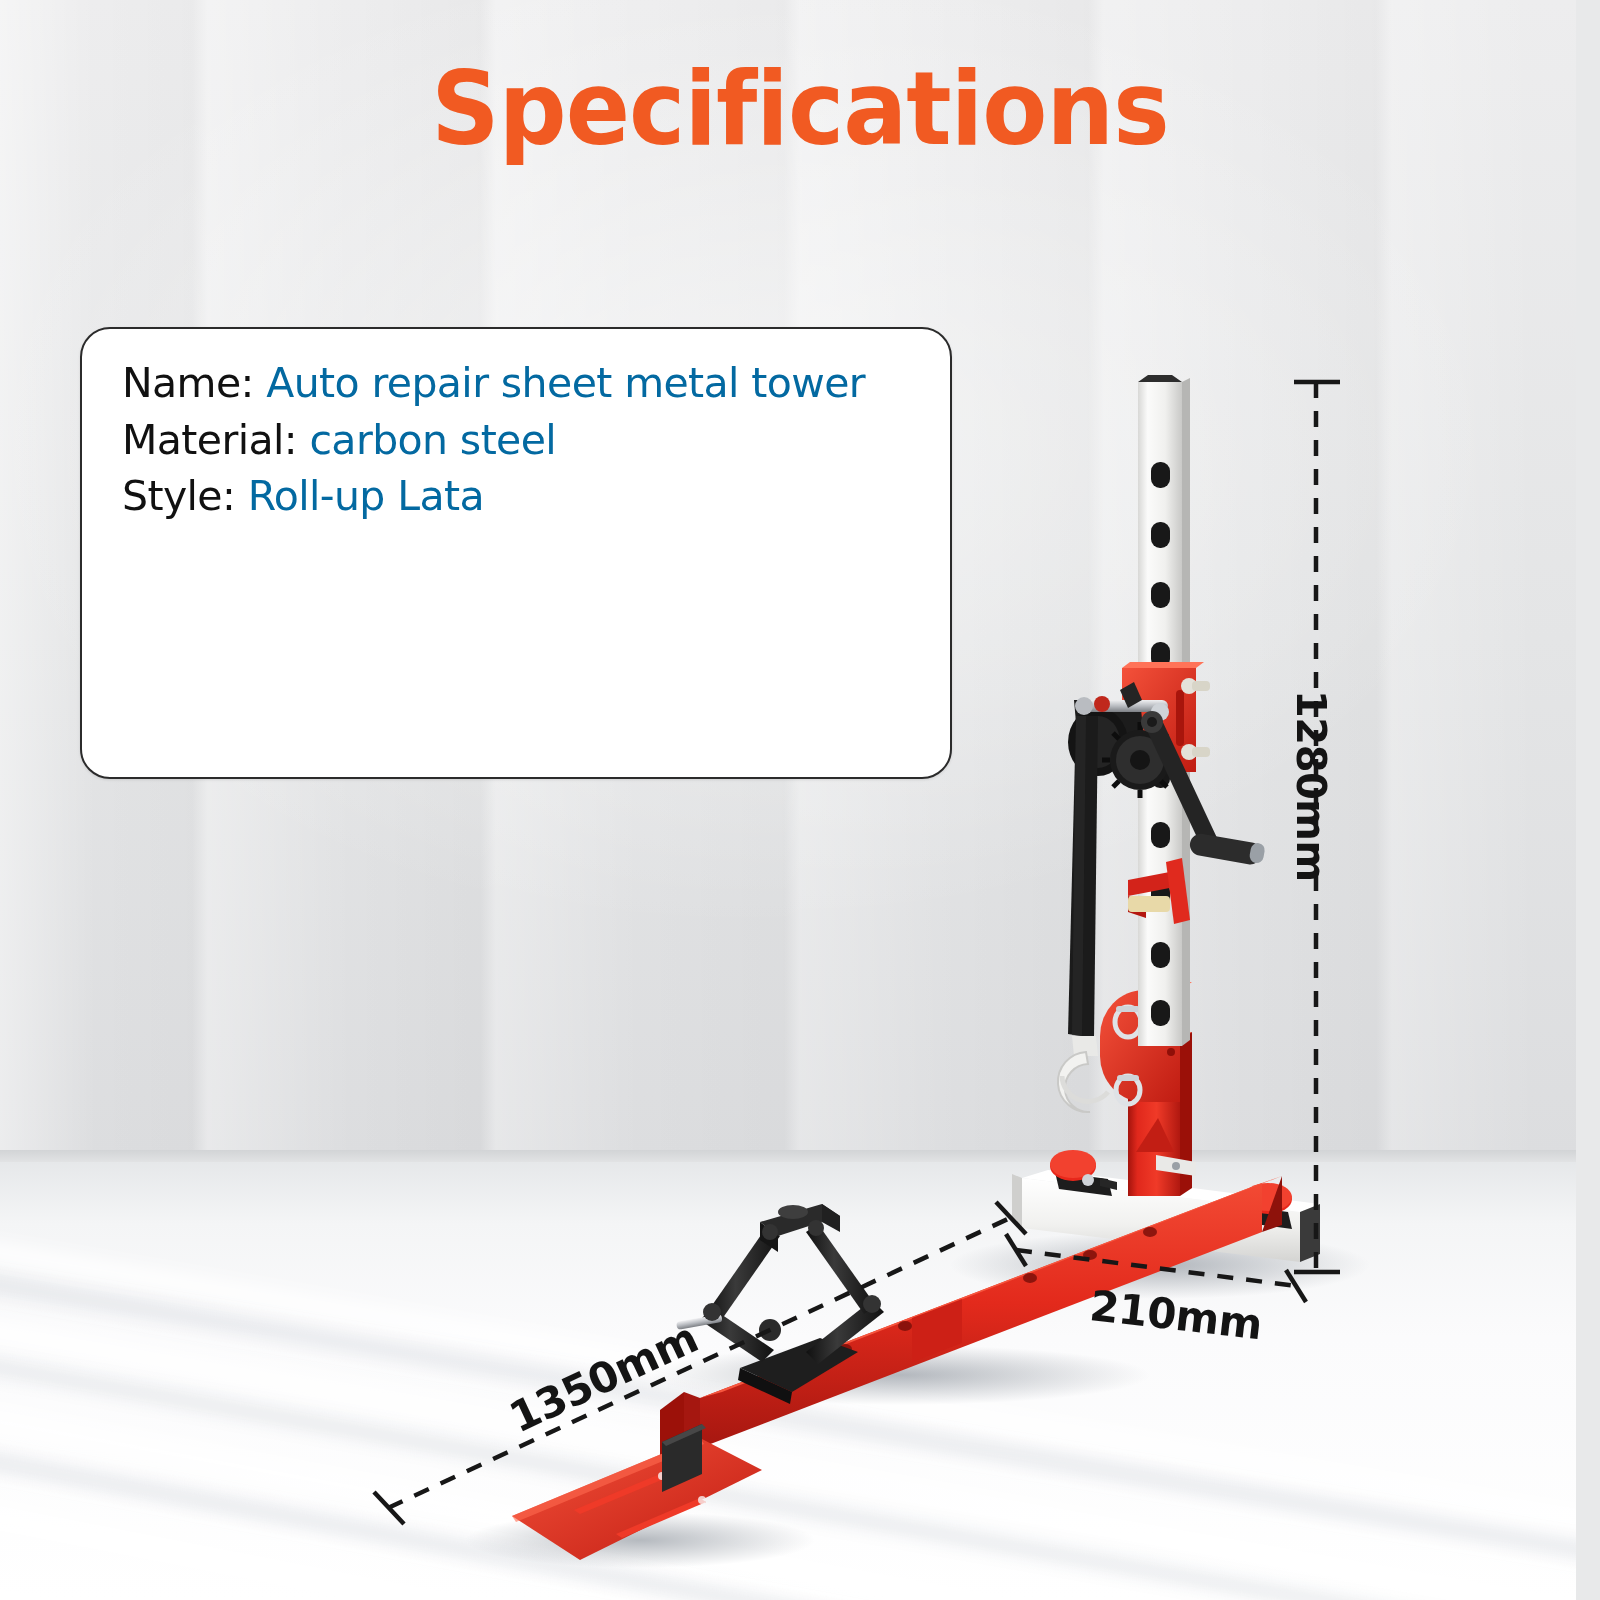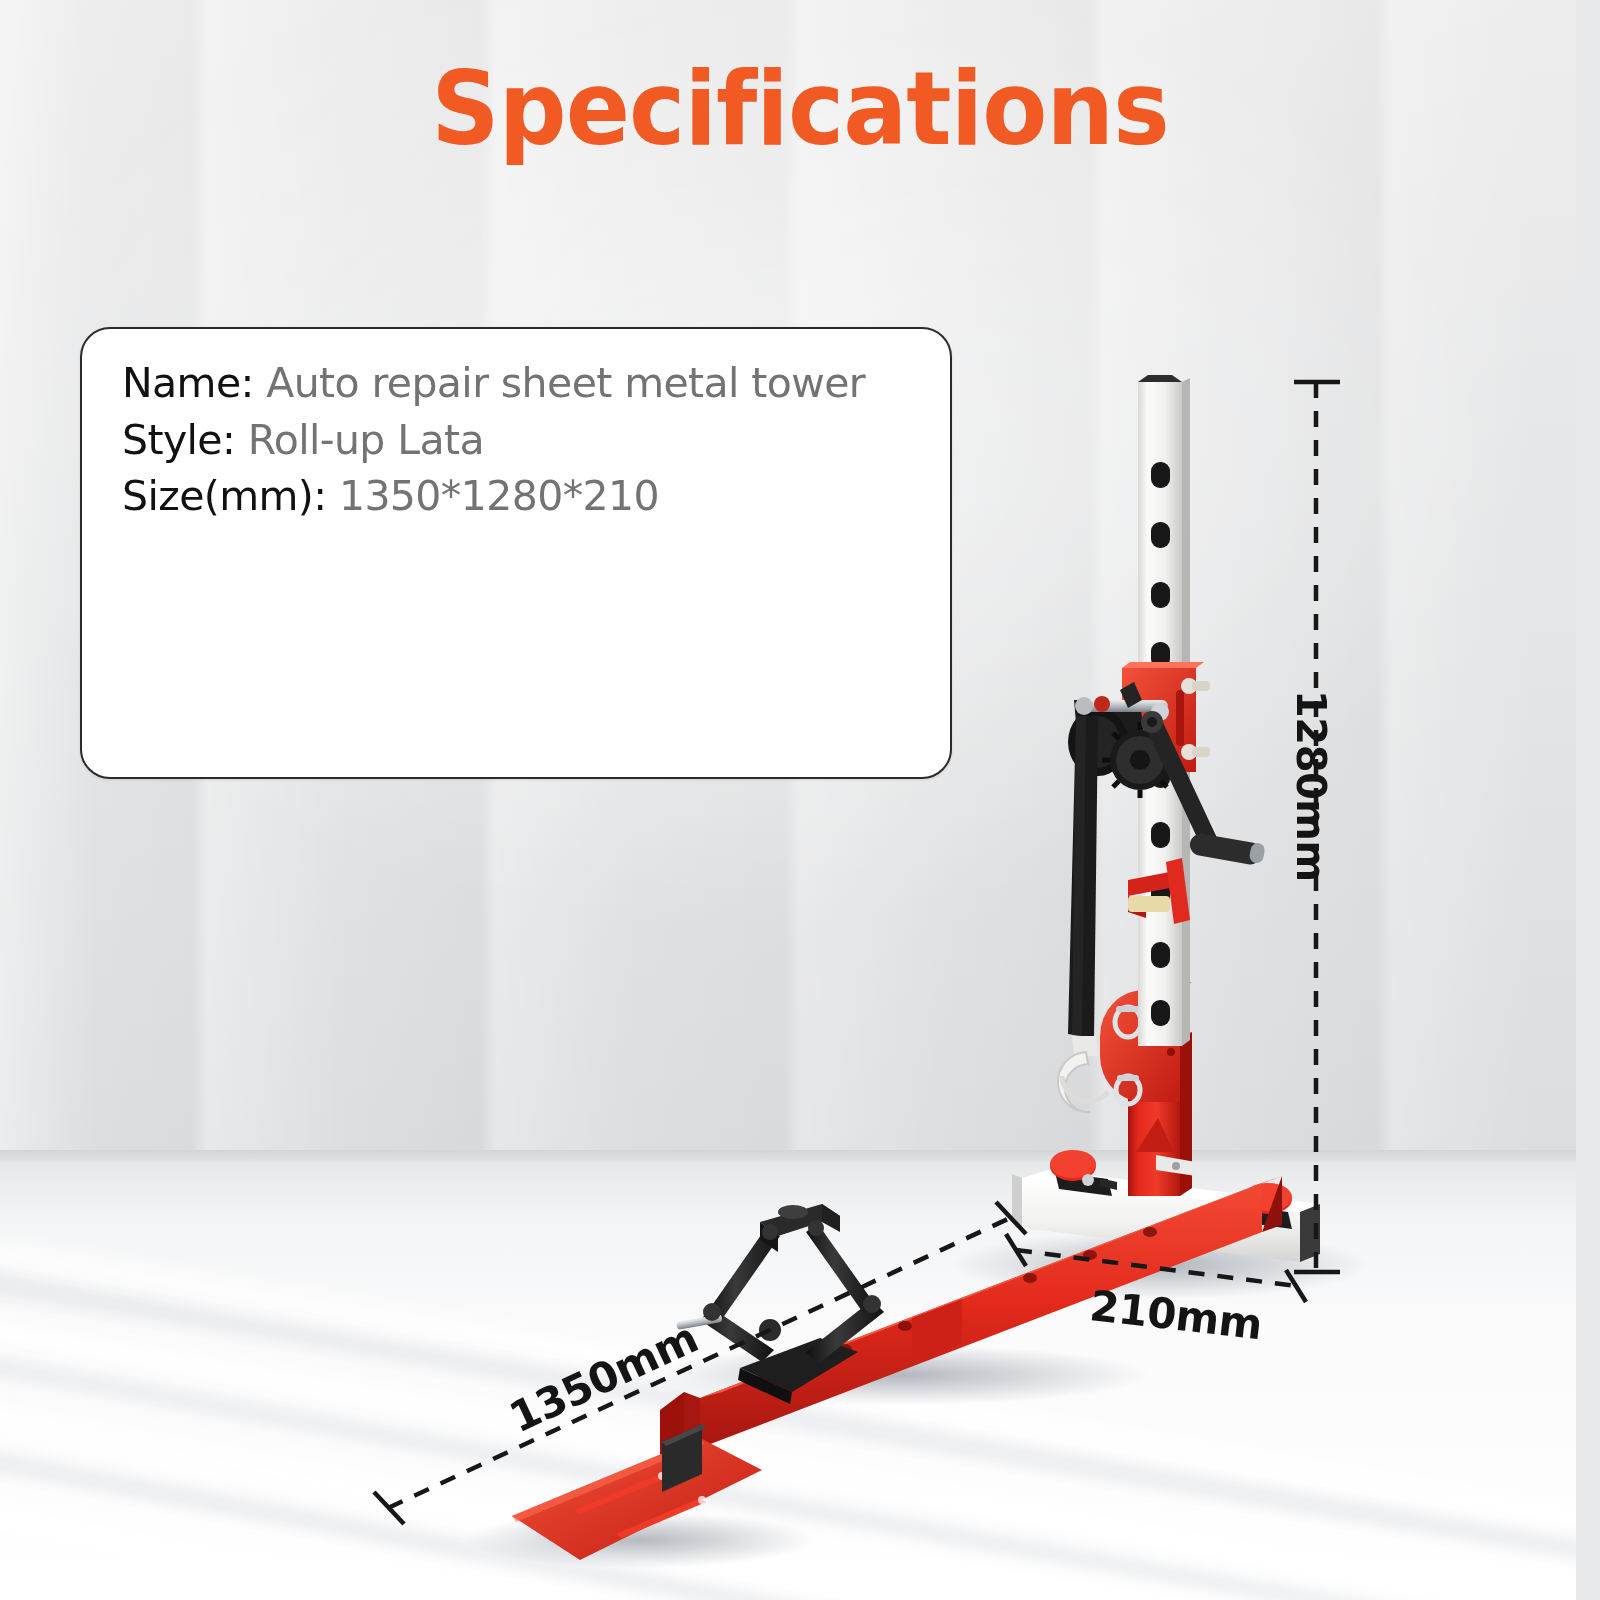--- a/index.html
+++ b/index.html
@@ -58,21 +58,21 @@
   .spec-card{
     position:absolute;left:80px;top:327px;width:872px;height:452px;
     background:#ffffff;border:2px solid #2b2b2b;border-radius:30px;
     box-sizing:border-box;padding:26px 0 0 40px;
     box-shadow:0 1px 3px rgba(0,0,0,.10);
   }
   .spec-line{
     font-size:41px;line-height:56.5px;color:#111;white-space:nowrap;
     font-family:"DejaVu Sans", sans-serif;letter-spacing:-.6px;
   }
-  .spec-line .val{color:#737373;}
+  .spec-line .val{color:#0369a1;}
 
   
   #product{position:absolute;left:0;top:0;width:1600px;height:1600px;}
 
   
   .dimlabel{
     position:absolute;font-family:"DejaVu Sans", sans-serif;
     font-weight:bold;color:#141414;white-space:nowrap;
   }
   .dim-1280{left:1334px;top:690px;font-size:40px;transform:rotate(90deg);transform-origin:left top;letter-spacing:-.5px;}
@@ -100,26 +100,26 @@
   </div>
 
   <div class="title">Specifications</div>
 
   <div class="spec-card">
     <div class="spec-line">
       <span>Name:</span>
        <span class="val">Auto repair sheet metal tower</span>
     </div>
     <div class="spec-line">
+      <span>Material:</span>
+       <span class="val">carbon steel</span>
+    </div>
+    <div class="spec-line">
       <span>Style:</span>
        <span class="val">Roll-up Lata</span>
-    </div>
-    <div class="spec-line">
-      <span>Size(mm):</span>
-       <span class="val">1350*1280*210</span>
     </div>
   </div>
 
   <svg id="product" viewBox="0 0 1600 1600">
     <defs>
       <linearGradient id="gWhiteMast" x1="0" y1="0" x2="1" y2="0">
         <stop offset="0%" stop-color="#d8d8d6"></stop>
         <stop offset="22%" stop-color="#fbfbfa"></stop>
         <stop offset="62%" stop-color="#f0f0ee"></stop>
         <stop offset="100%" stop-color="#c9c9c7"></stop>

